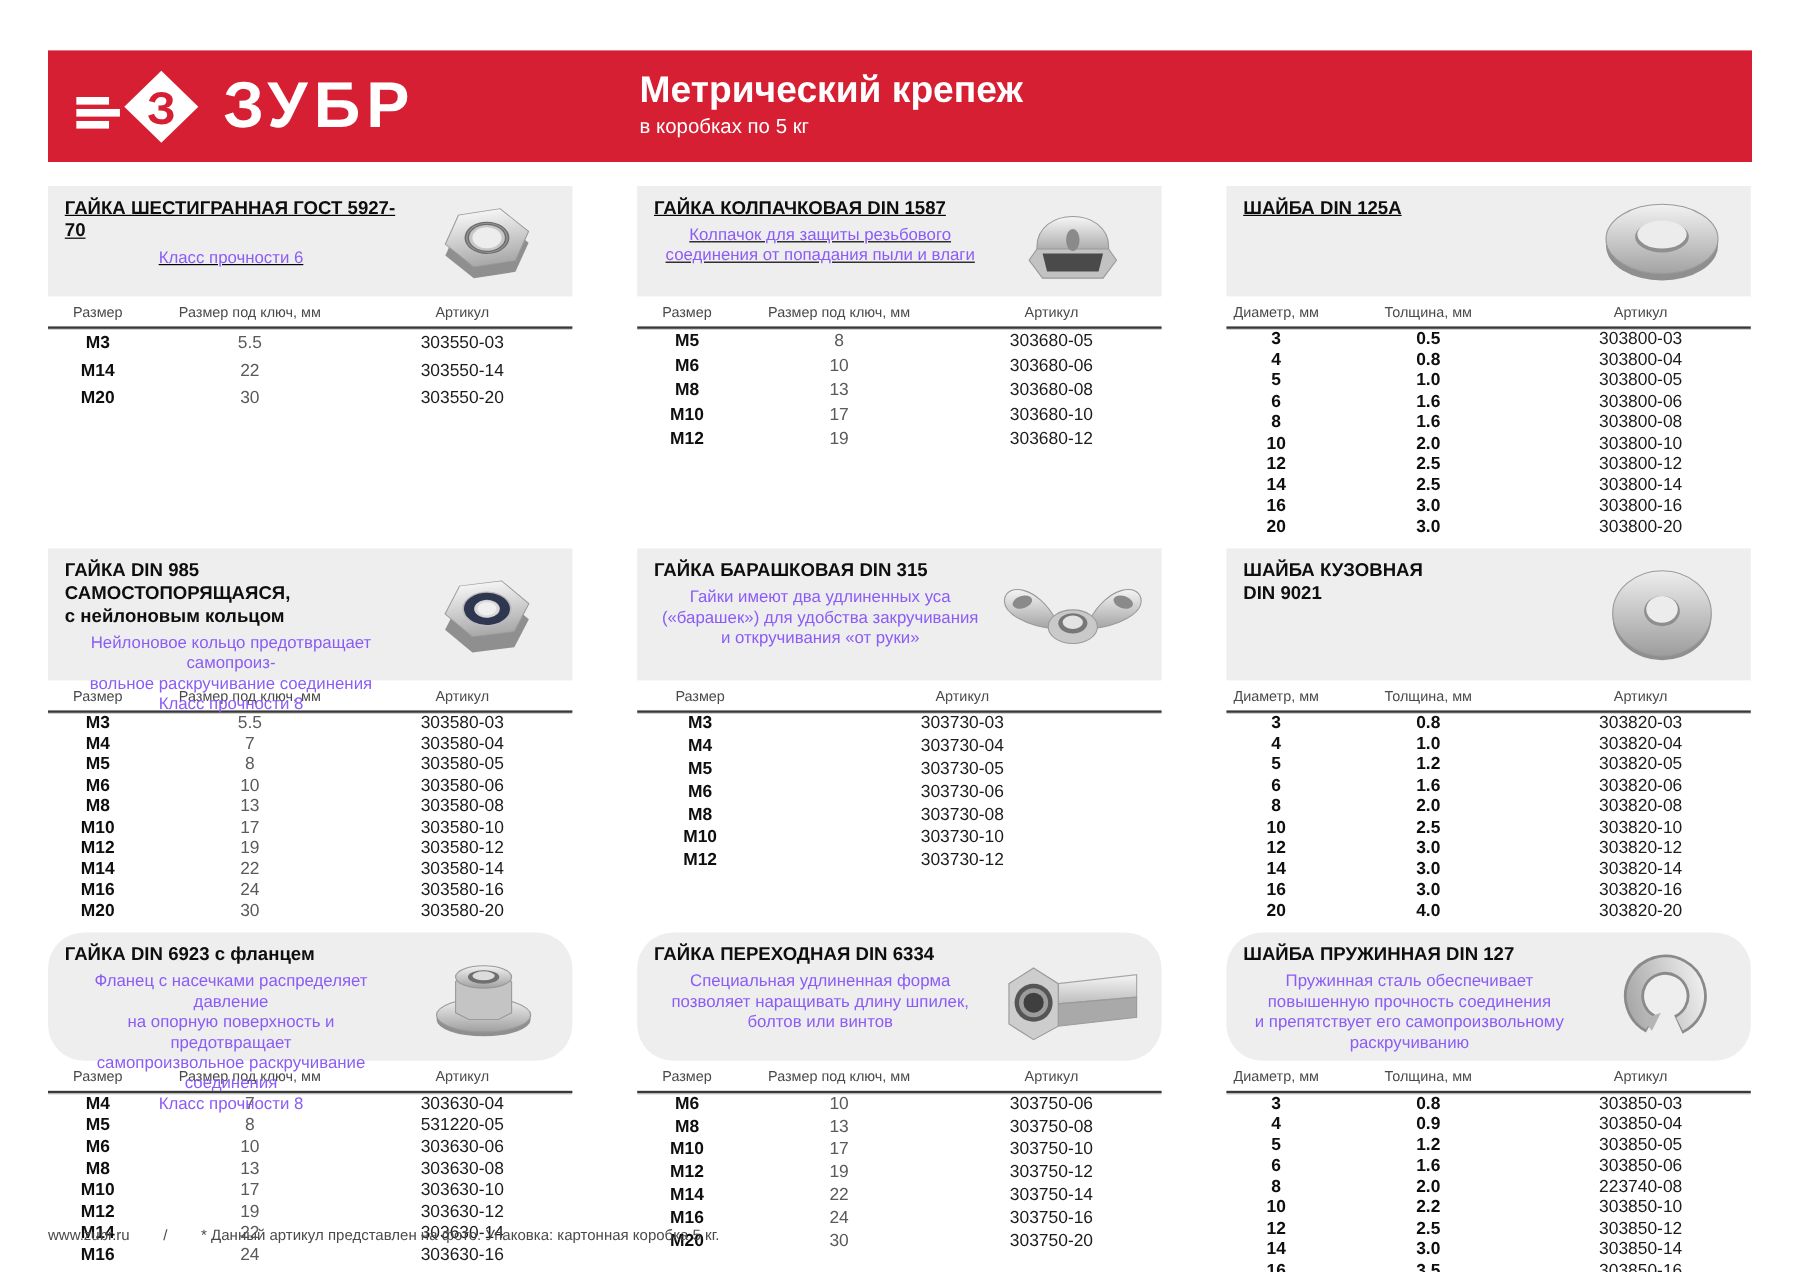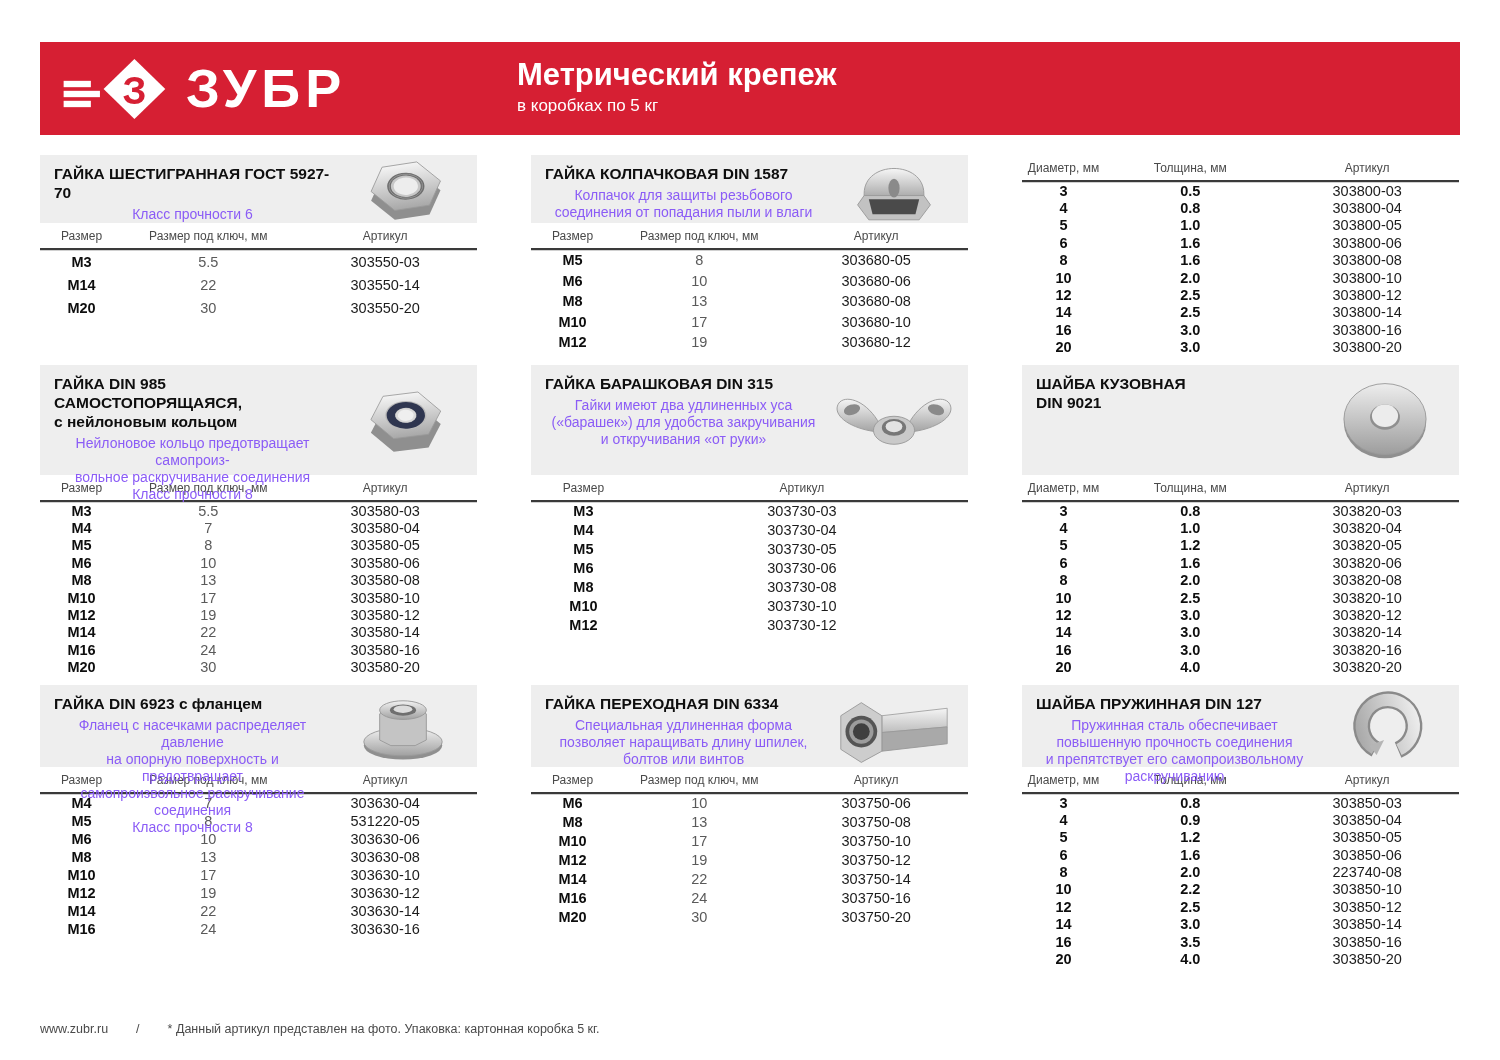--- a/index.html
+++ b/index.html
@@ -4,33 +4,33 @@
 <style>
   html,body{margin:0;padding:0;background:#ffffff;}
   .page{position:relative;width:1500px;height:1060px;background:#ffffff;overflow:hidden;
         font-family:"Liberation Sans", sans-serif;}
 
   
   .band{position:absolute;left:40px;top:42px;width:1420px;height:93px;background:#d61f33;}
   .logo{position:absolute;left:20px;top:11px;display:flex;align-items:center;height:71px;}
   .logo svg{display:block;}
   .brand-name{color:#fff;font-weight:bold;font-size:54px;letter-spacing:5px;line-height:71px;margin-left:8px;}
-  .titleblock{position:absolute;left:477px;top:15px;color:#fff;}
+  .titleblock{position:absolute;left:493px;top:15px;color:#fff;}
   .titleblock h1{margin:0;font-size:31px;font-weight:bold;line-height:36px;}
   .titleblock p{margin:3px 0 0;font-size:17px;font-weight:normal;line-height:20px;}
 
   
   .grid{position:absolute;left:40px;top:155px;width:1420px;display:grid;
         grid-template-columns:437px 437px 437px;column-gap:54px;row-gap:9px;align-items:start;}
 
   .panel{background:#eeeeee;position:relative;box-sizing:border-box;
          padding:9px 146px 0 14px;}
-  .r1 .panel{height:68px;}
+  .r1 .panel{height:92px;text-decoration:underline;}
   .r2 .panel{height:110px;}
-  .r3 .panel{height:82px;}
+  .r3 .panel{height:107px;border-radius:30px;}
   .panel h3{margin:0 0 4px;font-size:15.5px;line-height:19px;font-weight:bold;color:#0e0e0e;
             white-space:pre-line;}
   .panel .desc{margin:0;font-size:14px;line-height:17px;color:#8b5cf6;white-space:pre-line;text-align:center;}
   .photo{position:absolute;right:4px;top:50%;transform:translateY(-50%);width:140px;height:86px;}
   .photo svg{display:block;width:140px;height:86px;}
 
   
   .tbl{margin-top:4px;}
   .thead{display:grid;padding:2px 0 4px;}
   .th{font-size:12px;color:#4a4a4a;text-align:center;line-height:15px;}
@@ -178,20 +178,38 @@
             <div class="trow cols3">
               <div class="td c0">М12</div>
               <div class="td c1">19</div>
               <div class="td c2 art">303680-12</div>
             </div>
           </div>
         </div>
     </section>
 
     <section class="product r1">
+      <div class="panel">
+        <h3>ШАЙБА DIN 125А</h3>
+        <p class="desc"></p>
+        <div class="photo">
+          <svg viewBox="0 0 150 90" aria-hidden="true">
+            <defs>
+                <linearGradient id="g2" x1="0" y1="0" x2="0" y2="1">
+              <stop offset="0" stop-color="#f2f2f2"></stop>
+                  <stop offset="1" stop-color="#a3a3a3"></stop>
+                </linearGradient>
+              </defs>
+            <ellipse cx="75" cy="49" rx="50" ry="31" fill="#8f8f8f"></ellipse>
+            <ellipse cx="75" cy="43" rx="50" ry="31" fill="url(#g2)" stroke="#9a9a9a"></ellipse>
+            <ellipse cx="75" cy="41" rx="24" ry="14" fill="#8f8f8f"></ellipse>
+            <ellipse cx="75" cy="39" rx="22" ry="12.5" fill="#ececec"></ellipse>
+          </svg>
+        </div>
+      </div>
       <div class="tbl rh17 kind-washer">
           <div class="thead cols3">
             <div class="th">Диаметр, мм</div>
             <div class="th">Толщина, мм</div>
             <div class="th">Артикул</div>
           </div>
           <div class="tbody">
             <div class="trow cols3">
               <div class="td c0">3</div>
               <div class="td c1">0.5</div>

